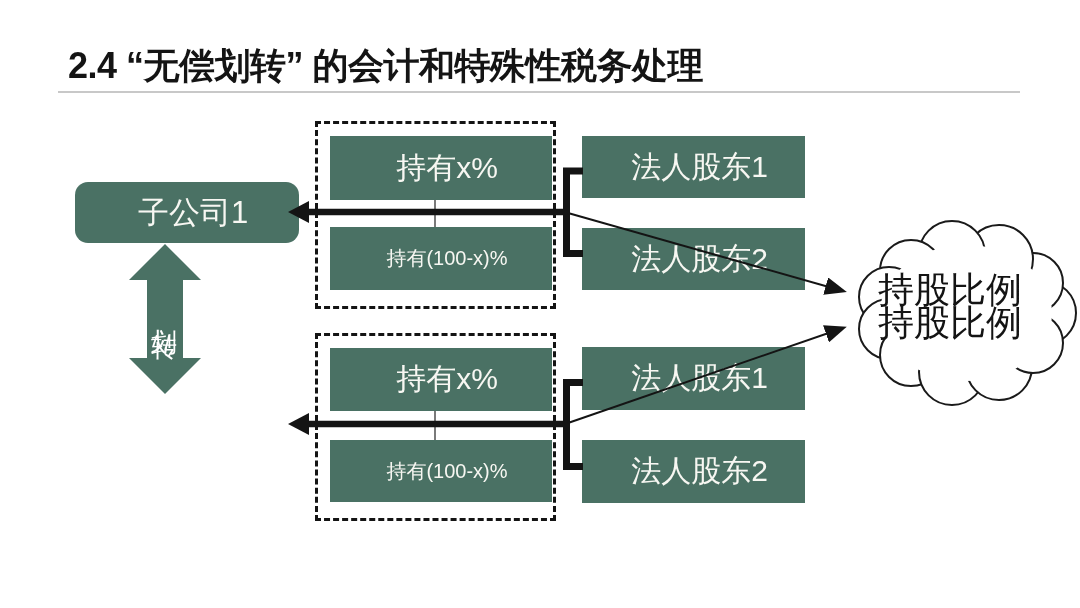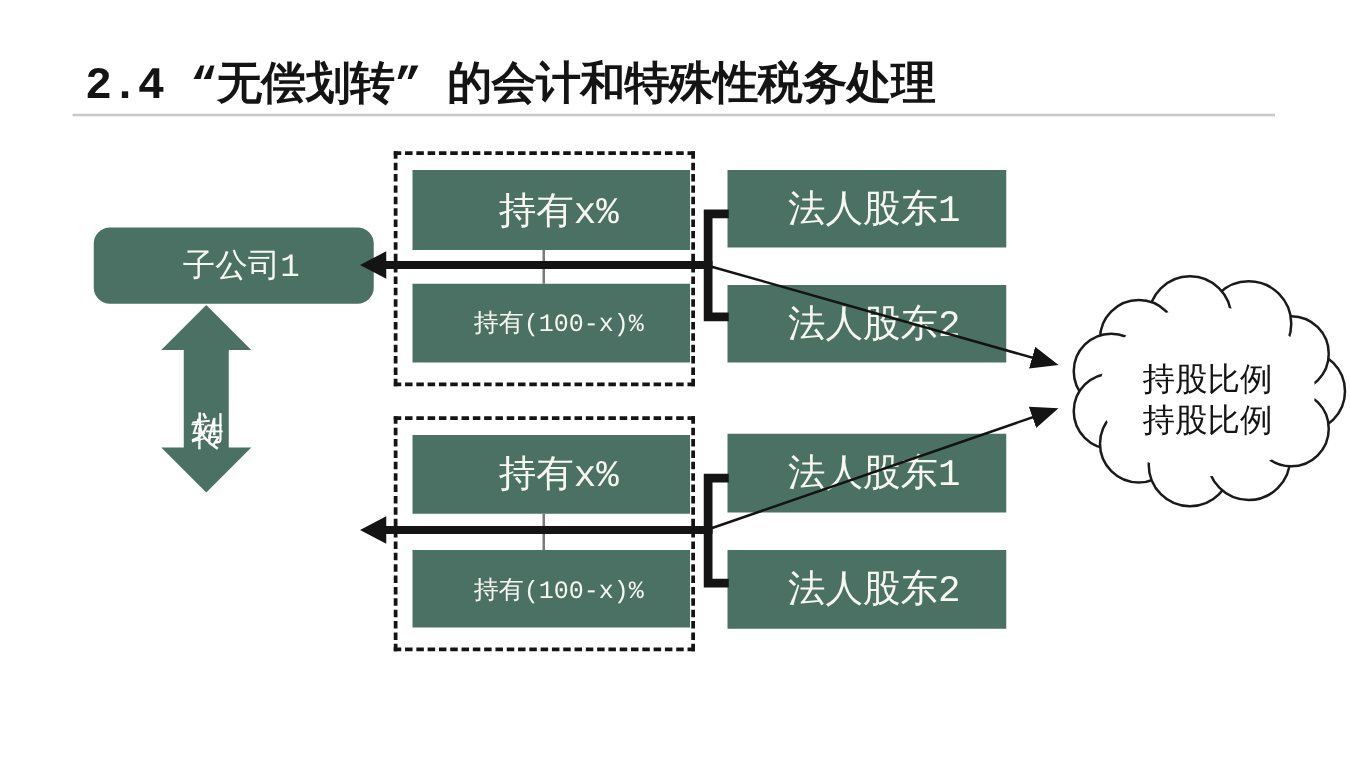--- a/index.html
+++ b/index.html
@@ -1,42 +1,42 @@
 <!DOCTYPE html>
 <html><head>
 <meta charset="utf-8">
 <style>
   html,body{margin:0;padding:0;background:#ffffff;}
   .slide{
     position:relative;width:1080px;height:608px;background:#ffffff;overflow:hidden;
-    font-family:Liberation Mono, monospace;color:#141414;
+    font-family:Liberation Sans, sans-serif;color:#141414;
   }
   .title{
     position:absolute;left:68px;top:42px;margin:0;
     font-size:36px;font-weight:bold;letter-spacing:-0.5px;color:#141414;white-space:nowrap;
   }
   .title-rule{position:absolute;left:58px;top:91px;width:962px;height:2px;background:#c8c8c8;}
   .gbox{
     position:absolute;background:#4a7164;color:#f7f7f2;
     display:flex;align-items:center;justify-content:center;
     font-size:30px;white-space:nowrap;padding-left:12px;
   }
-  .sub{font-size:26px;border-radius:13px;}
+  .sub{font-size:31px;border-radius:13px;}
   .small{font-size:20px;}
   .dashed{position:absolute;border:3px dashed #141414;background:transparent;}
   .vconn{position:absolute;width:2px;background:#7a7a7a;}
   .overlay{position:absolute;left:0;top:0;width:1080px;height:608px;z-index:5;pointer-events:none;}
   .transfer-label{
     position:absolute;left:149px;top:270px;width:32px;height:86px;z-index:6;
     writing-mode:vertical-rl;text-orientation:upright;letter-spacing:5px;
     font-size:26px;color:#ffffff;display:flex;align-items:center;justify-content:center;
   }
   .cloud-text{
     position:absolute;left:878px;top:273px;width:176px;z-index:6;
-    text-align:center;font-size:26px;line-height:33px;color:#141414;font-weight:500;margin-top:16px;
+    font-size:36px;line-height:33px;color:#141414;font-weight:500;
   }
 </style>
 </head>
 <body>
 
 <div class="slide">
 
   <h1 class="title">2.4 “无偿划转” 的会计和特殊性税务处理</h1>
   <div class="title-rule"></div>
 

